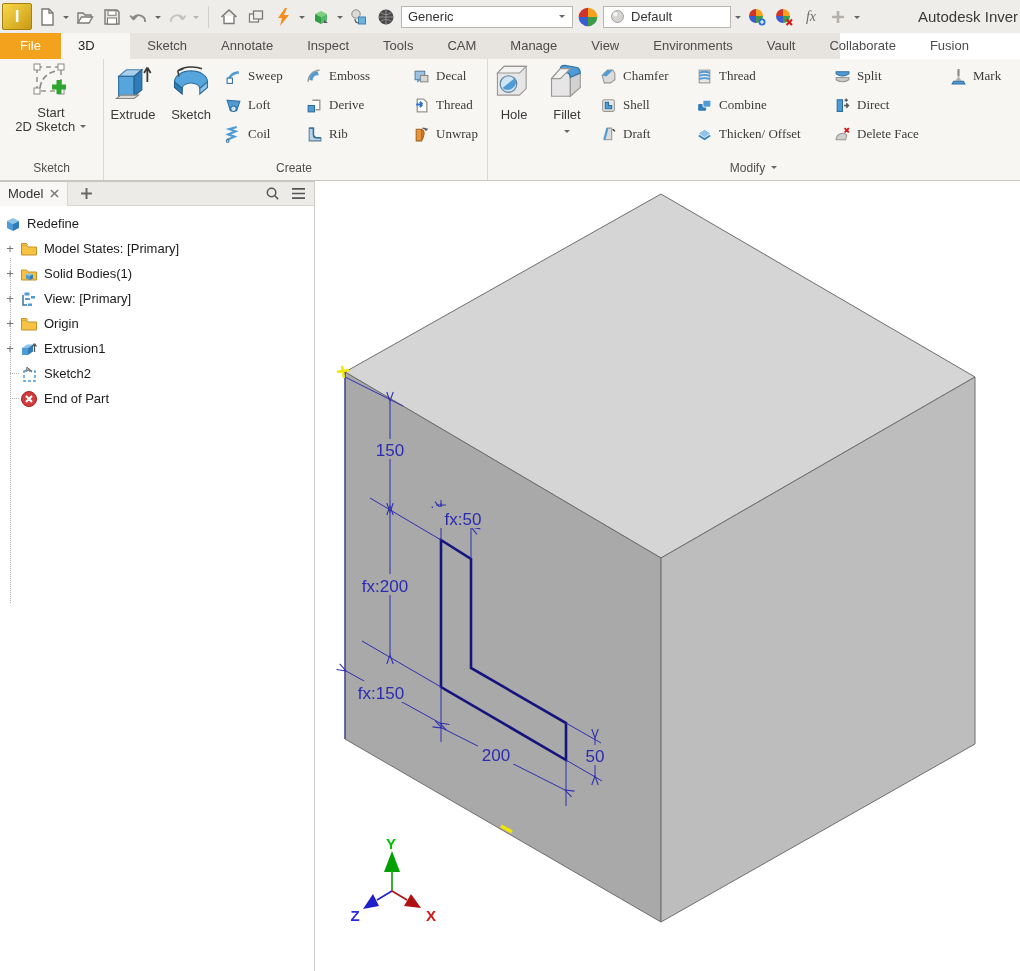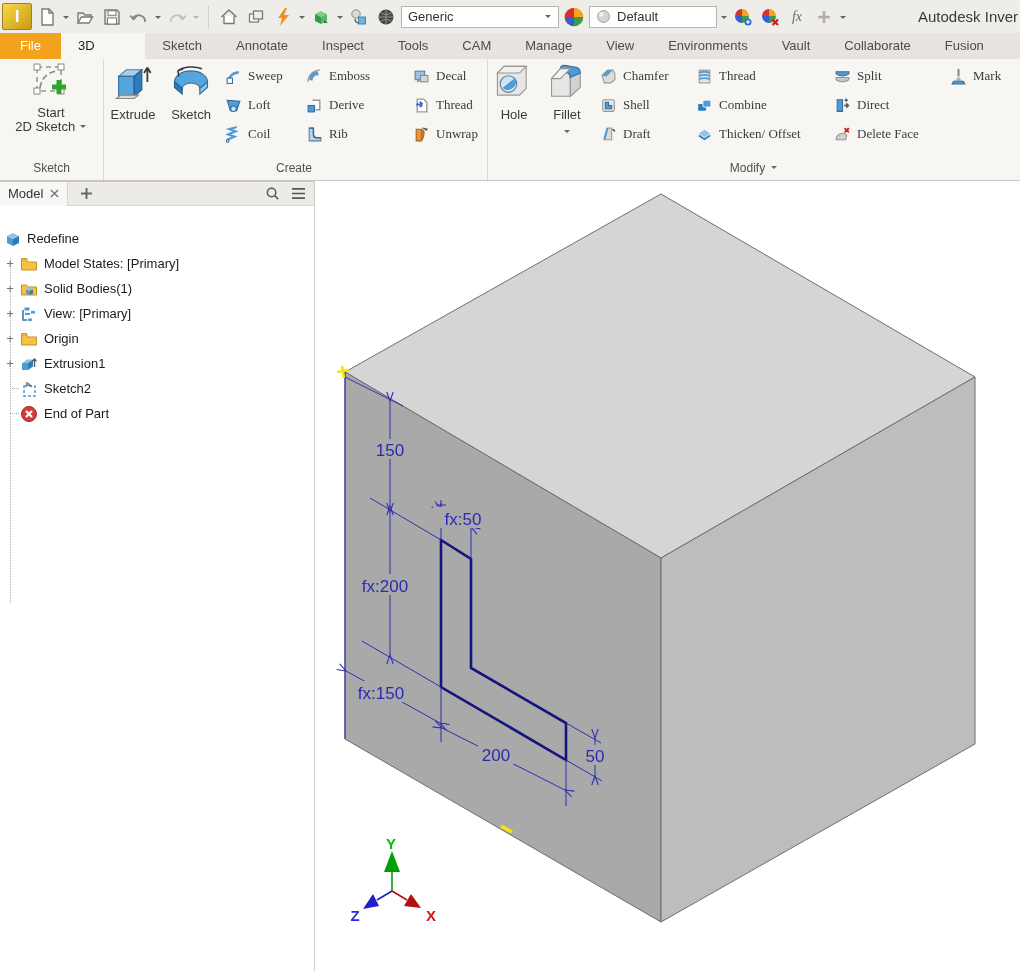--- a/index.html
+++ b/index.html
@@ -18,21 +18,21 @@
     margin:4px 1px 0 1px; }
   .caret.lite { border-top-color:#b8b5b0; }
   .qsep { width:1px; height:22px; background:#d3d0cb; margin:0 5px; }
   .combo { height:22px; background:#fff; border:1px solid #b9b6b1; display:flex;
     align-items:center; padding:0 6px; font-size:13px; color:#333; gap:6px; }
   .combo .caret { margin-top:2px; }
   #qat-title { position:absolute; left:918px; top:8px; font-size:15px; color:#3a3a3a;
     white-space:nowrap; }
 
   
-  #tabbar { position:absolute; left:0; top:33px; width:1020px; height:26px;
+  #tabbar { position:absolute; left:0; top:33px; width:840px; height:26px;
     background:#e7e4e0; display:flex; font-size:13px; }
   .rtab { padding:0 17px; line-height:26px; color:#4c4c4c; }
   .rtab.file { background:#f2a21d; color:#fff; padding:0 20px; }
   .rtab.active { background:#f7f6f3; color:#222; }
 
   
   #ribbon { position:absolute; left:0; top:59px; width:1020px; height:122px;
     background:#f7f6f3; border-bottom:1px solid #c9c6c1; }
   .panel { position:absolute; top:0; height:121px; border-right:1px solid #dbd8d3; }
   .panel-label { position:absolute; bottom:5px; left:0; right:0; text-align:center;
@@ -48,21 +48,21 @@
   
   #browser { position:absolute; left:0; top:181px; width:315px; height:790px;
     background:#fff; border-right:1px solid #cfccc8; border-top:1px solid #c9c6c1; }
   #browser-head { height:24px; background:#edebe8; border-bottom:1px solid #d8d5d1;
     display:flex; align-items:center; }
   #model-tab { height:24px; background:#f8f7f5; border-right:1px solid #d8d5d1;
     display:flex; align-items:center; gap:7px; padding:0 8px; font-size:13px; color:#333; }
   #browser-head .spacer { flex:1; }
   .hicon { width:20px; height:20px; display:flex; align-items:center;
     justify-content:center; margin-right:6px; }
-  #tree { position:relative; padding-top:20px; }
+  #tree { position:relative; padding-top:5px; }
   #tree::before { content:""; position:absolute; left:10px; top:52px; height:345px;
     border-left:1px dotted #b0b0b0; }
   .trow { position:relative; height:25px; display:flex; align-items:center; }
   .tplus { position:absolute; left:4px; width:12px; text-align:center; font-size:13px;
     color:#777; }
   .ticon { position:absolute; left:20px; width:18px; height:18px; }
   .trow.root .ticon { left:4px; }
   .tlabel { position:absolute; left:44px; font-size:13px; color:#1b1b1b; white-space:nowrap; }
   .trow.root .tlabel { left:27px; }
   .stub { position:absolute; left:10px; top:12px; width:9px; border-top:1px dotted #b0b0b0; }
@@ -147,21 +147,21 @@
         <rect x="9.5" y="10" width="7" height="7" fill="#6fb3dd" stroke="#3f83ad"></rect>
         <path d="M6 12 q0 4 4 4" fill="none" stroke="#555" stroke-width="1.2"></path>
       </svg>
   </div>
   <div class="qbtn">
     <svg width="20" height="20" viewBox="0 0 20 20">
         <circle cx="10" cy="10" r="7.5" fill="#4a4a4a"></circle>
         <path d="M3 10 h14 M10 2.5 v15 M4.5 5.5 a9 9 0 0 0 11 0 M4.5 14.5 a9 9 0 0 1 11 0" stroke="#8f8f8f" stroke-width="1" fill="none"></path>
       </svg>
   </div>
-  <div class="combo" style="width:158px">
+  <div class="combo" style="width:172px">
     <span>Generic</span>
     <span class="spacer" style="flex:1"></span>
     <div class="caret"></div>
   </div>
   <div class="qbtn">
     <svg width="22" height="22" viewBox="0 0 20 20">
         <path d="M10 10 L10 1.5 A8.5 8.5 0 0 1 18.5 10 Z" fill="#f6a21d"></path>
         <path d="M10 10 L18.5 10 A8.5 8.5 0 0 1 10 18.5 Z" fill="#3f9b47"></path>
         <path d="M10 10 L10 18.5 A8.5 8.5 0 0 1 1.5 10 Z" fill="#3b5bd0"></path>
         <path d="M10 10 L1.5 10 A8.5 8.5 0 0 1 10 1.5 Z" fill="#d0342c"></path>

